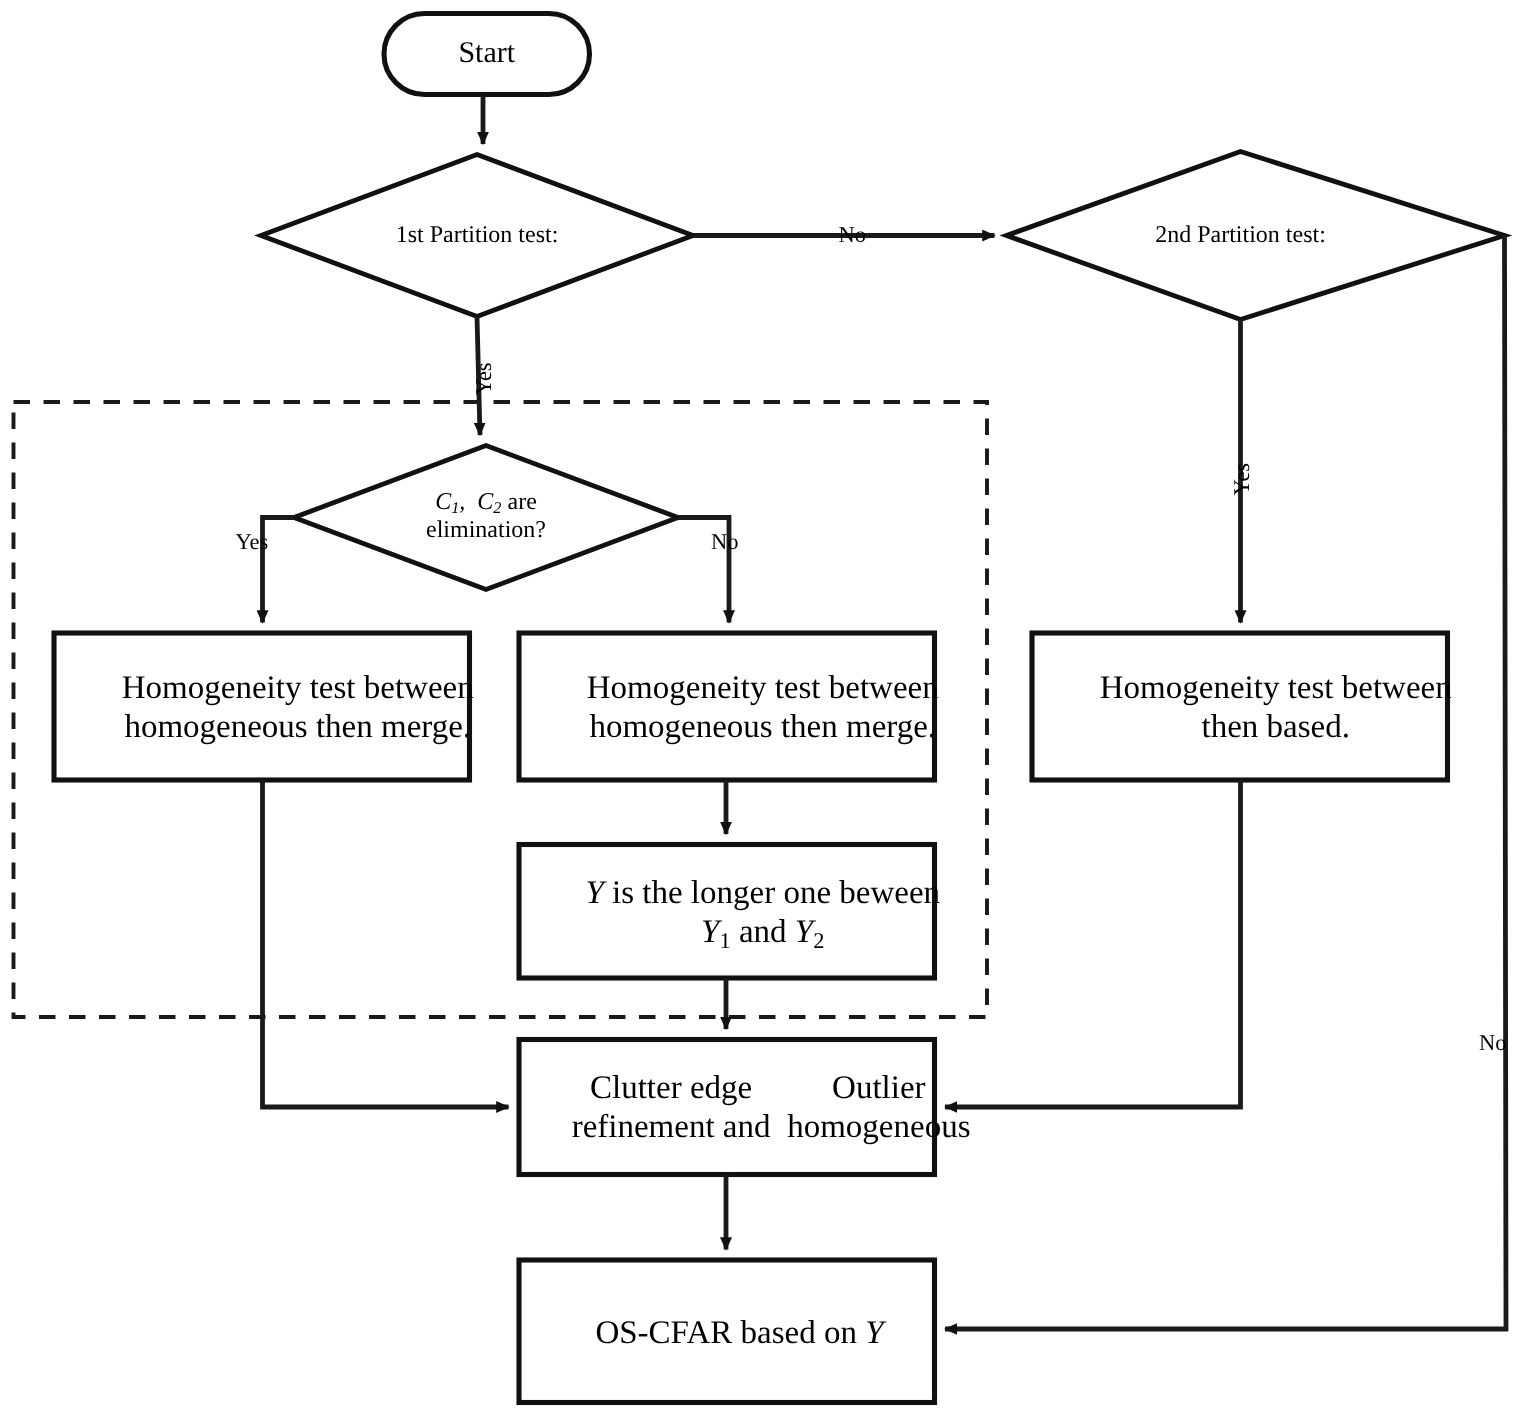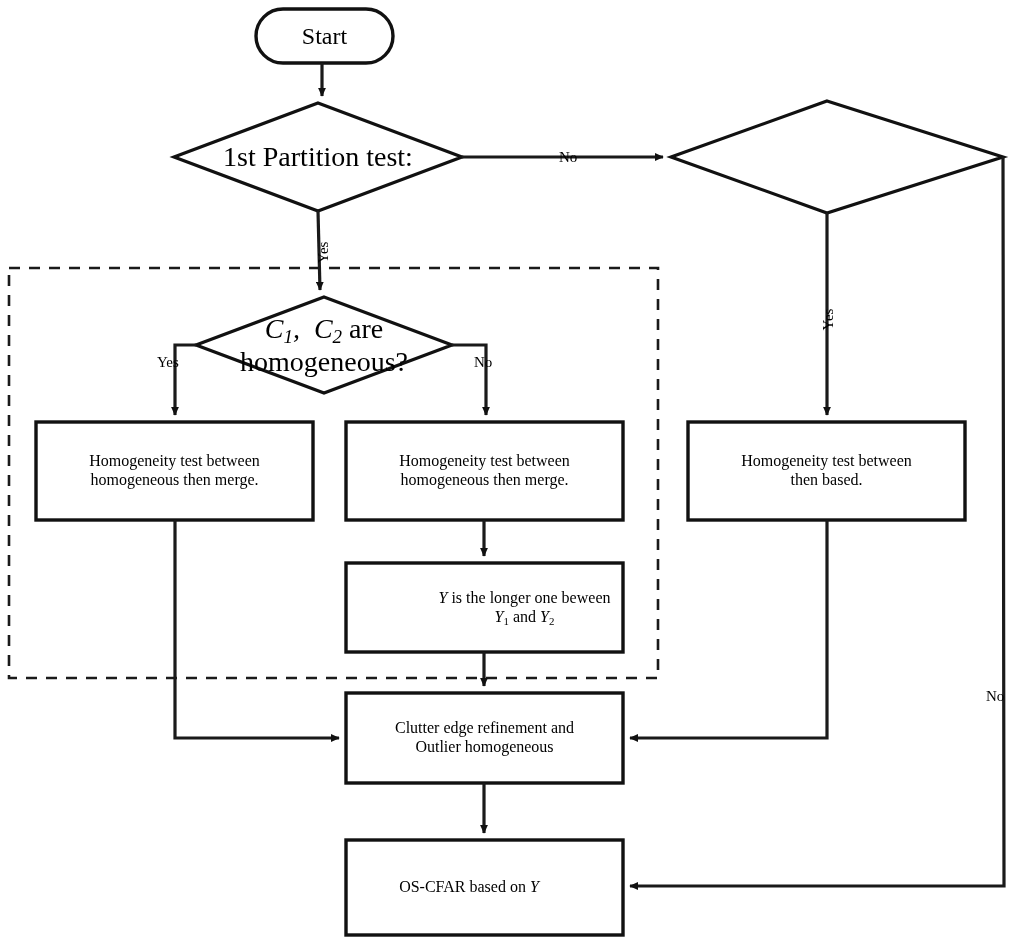--- a/index.html
+++ b/index.html
@@ -27,23 +27,23 @@
     position: absolute;
     display: flex;
     align-items: center;
     justify-content: center;
     text-align: center;
     color: #000000;
     line-height: 1.18;
     pointer-events: none;
     white-space: pre-line;
   }
-  .t-start   { font-size: 24px; }
-  .t-diamond { font-size: 28px; }
-  .t-box     { font-size: 16px; }
+  .t-start   { font-size: 20px; }
+  .t-diamond { font-size: 16px; }
+  .t-box     { font-size: 22px; padding-left: 24px; }
   .edge-label {
     position: absolute;
     color: #000000;
     font-size: 15px;
     line-height: 1;
     white-space: nowrap;
   }
   .edge-label.vert {
     transform: rotate(-90deg);
     transform-origin: 50% 50%;
@@ -106,47 +106,48 @@
 
       <path d="M1003,157 L1004,886 L630,886" marker-end="url(#arrowhead)"></path>
 
     </g>
   </svg>
 
   <div class="node-text t-start" style="left:256px; top:9px; width:137px; height:54px;">Start</div>
 
   <div class="node-text t-diamond" style="left:198px; top:137px; width:240px; height:40px;">1st Partition test:</div>
 
+  <div class="node-text t-diamond" style="left:707px; top:137px; width:240px; height:40px;">2nd Partition test:</div>
 
   <div class="node-text t-diamond" style="left:204px; top:307px; width:240px; height:76px; flex-direction:column;">
     <span><em class="v">C<sub>1</sub>,&nbsp; C<sub>2</sub></em> are</span>
-    <span>homogeneous?</span>
+    <span>elimination?</span>
   </div>
 
   <div class="node-text t-box" style="left:36px; top:422px; width:277px; height:98px; flex-direction:column;">
     <span>Homogeneity test between</span>
     <span>homogeneous then merge.</span>
   </div>
 
   <div class="node-text t-box" style="left:346px; top:422px; width:277px; height:98px; flex-direction:column;">
     <span>Homogeneity test between</span>
     <span>homogeneous then merge.</span>
   </div>
 
   <div class="node-text t-box" style="left:684px; top:422px; width:285px; height:98px; flex-direction:column;">
     <span>Homogeneity test between</span>
     <span>then based.</span>
   </div>
 
-  <div class="node-text t-box" style="left:346px; top:563px; width:277px; height:89px; flex-direction:column;margin-left:40px;">
+  <div class="node-text t-box" style="left:346px; top:563px; width:277px; height:89px; flex-direction:column;">
     <span><em class="v">Y</em> is the longer one beween</span>
     <span><em class="v">Y</em><sub>1</sub> and <em class="v">Y</em><sub>2</sub></span>
   </div>
 
-  <div class="node-text t-box" style="left:346px; top:693px; width:277px; height:90px; flex-direction:column;">
+  <div class="node-text t-box" style="left:346px; top:693px; width:277px; height:90px; flex-direction:row;">
     <span>Clutter edge refinement and</span>
     <span>Outlier homogeneous</span>
   </div>
 
   <div class="node-text t-box" style="left:346px; top:840px; width:246px; height:95px;">
     <span>OS-CFAR based on <em class="v">Y</em></span>
   </div>
 
   <div class="edge-label" style="left:559px; top:150px;">No</div>
 

